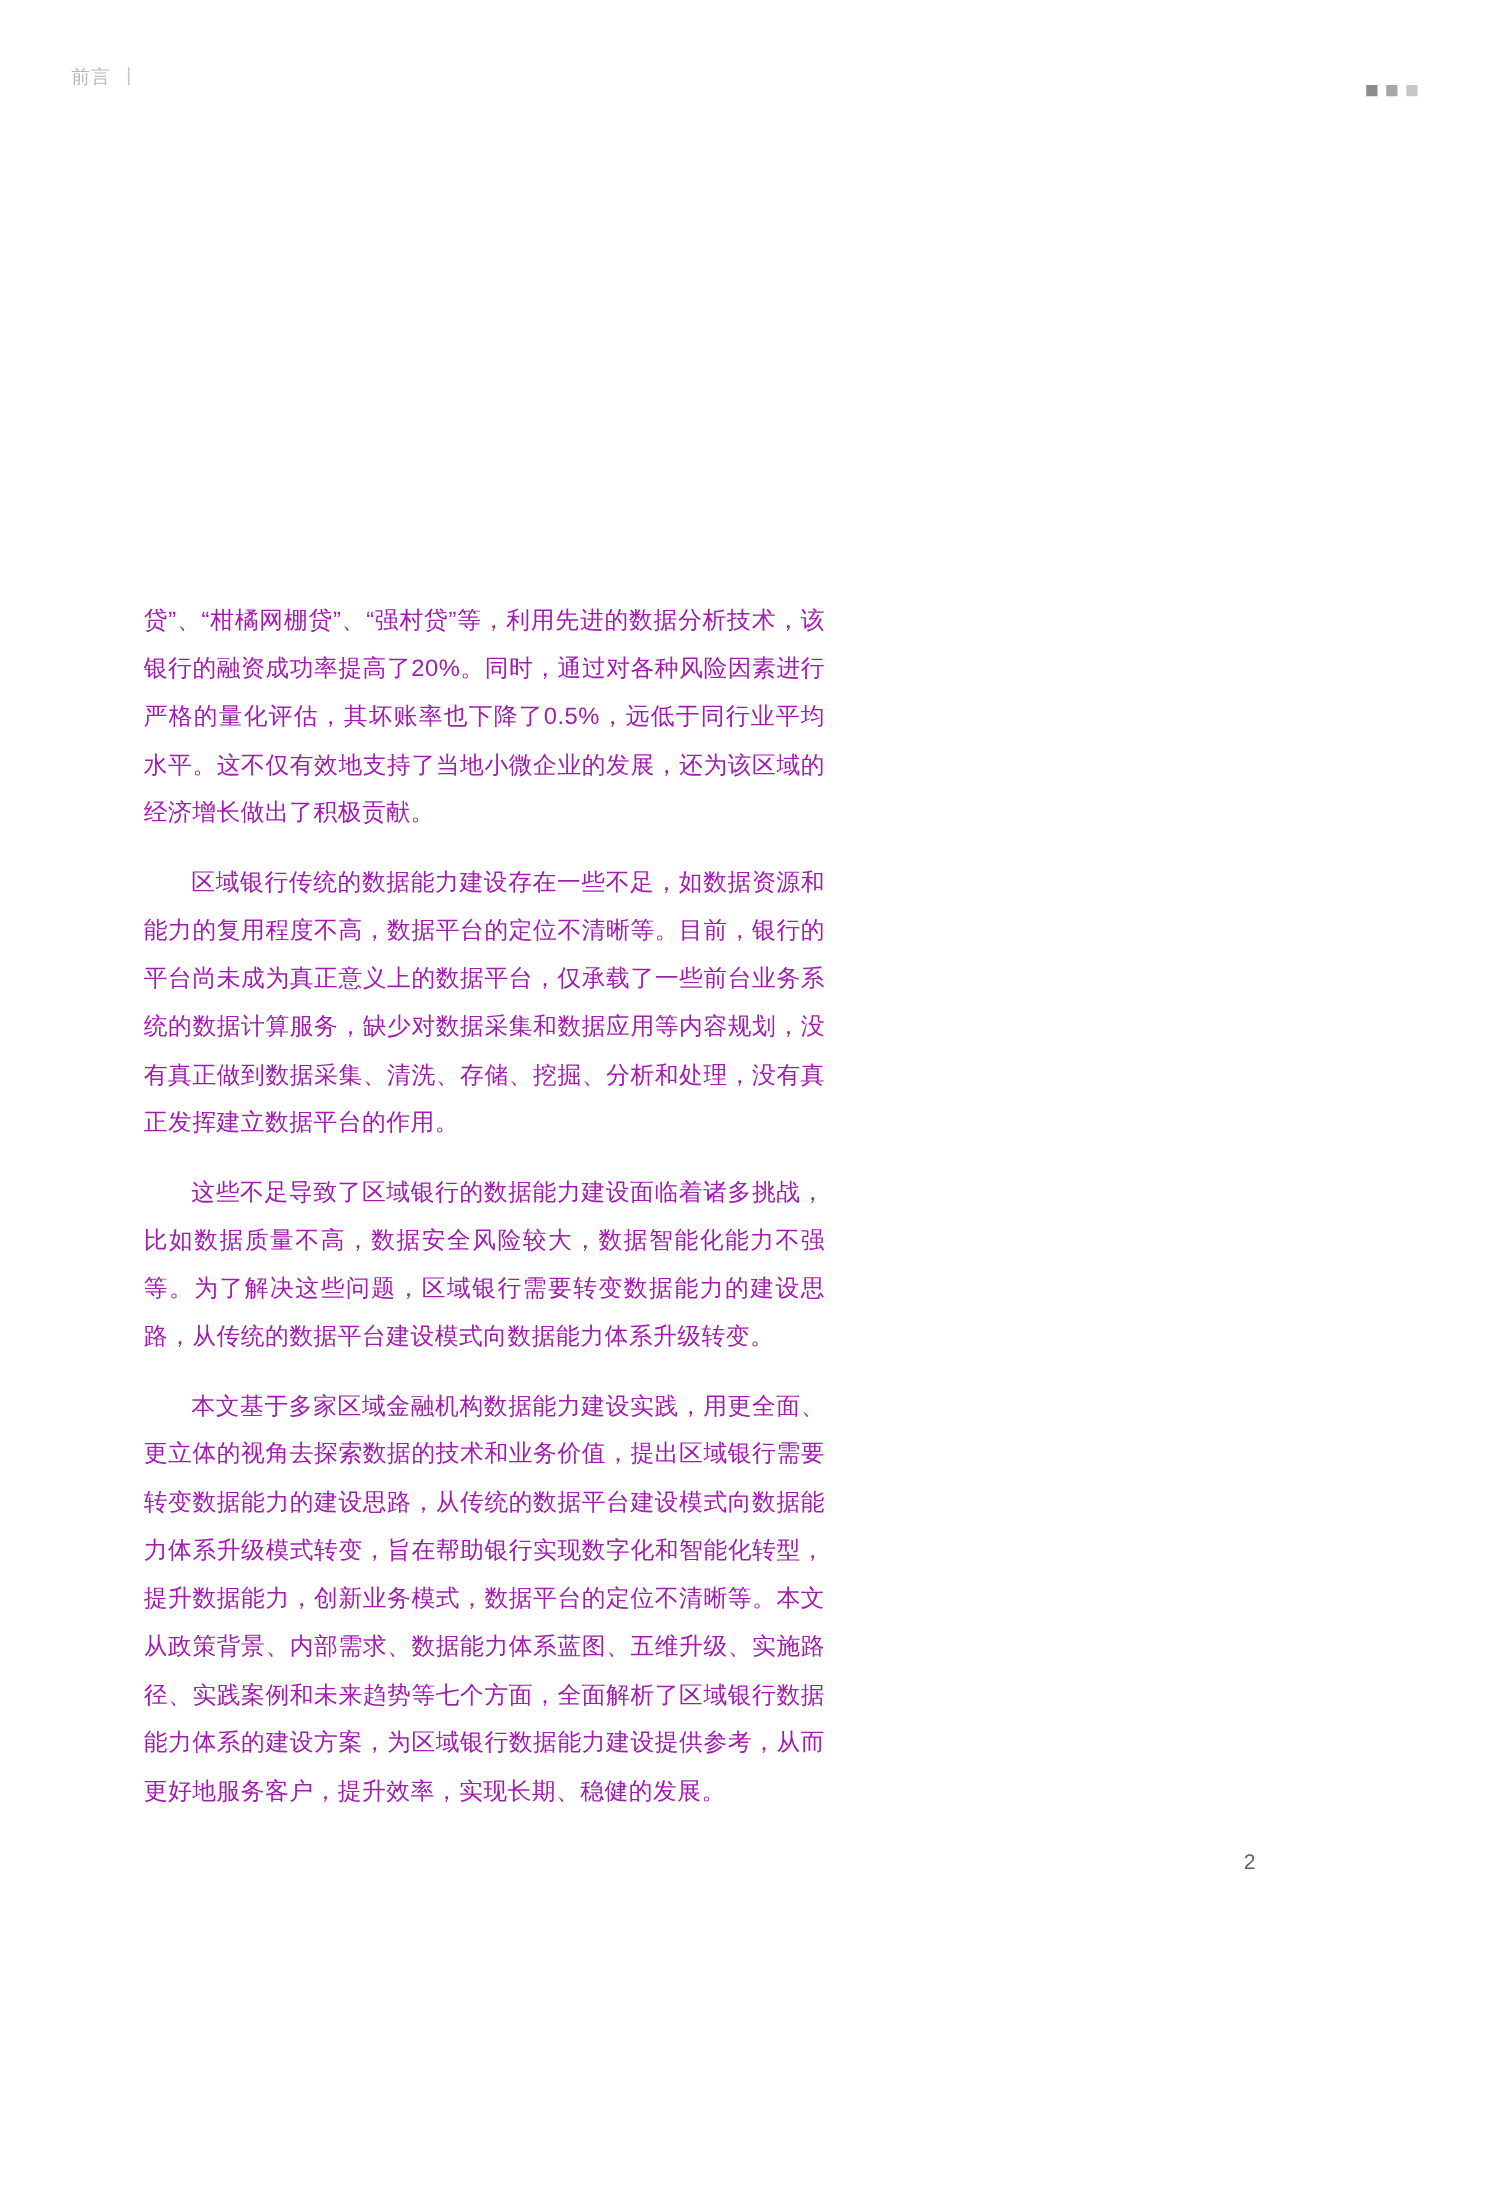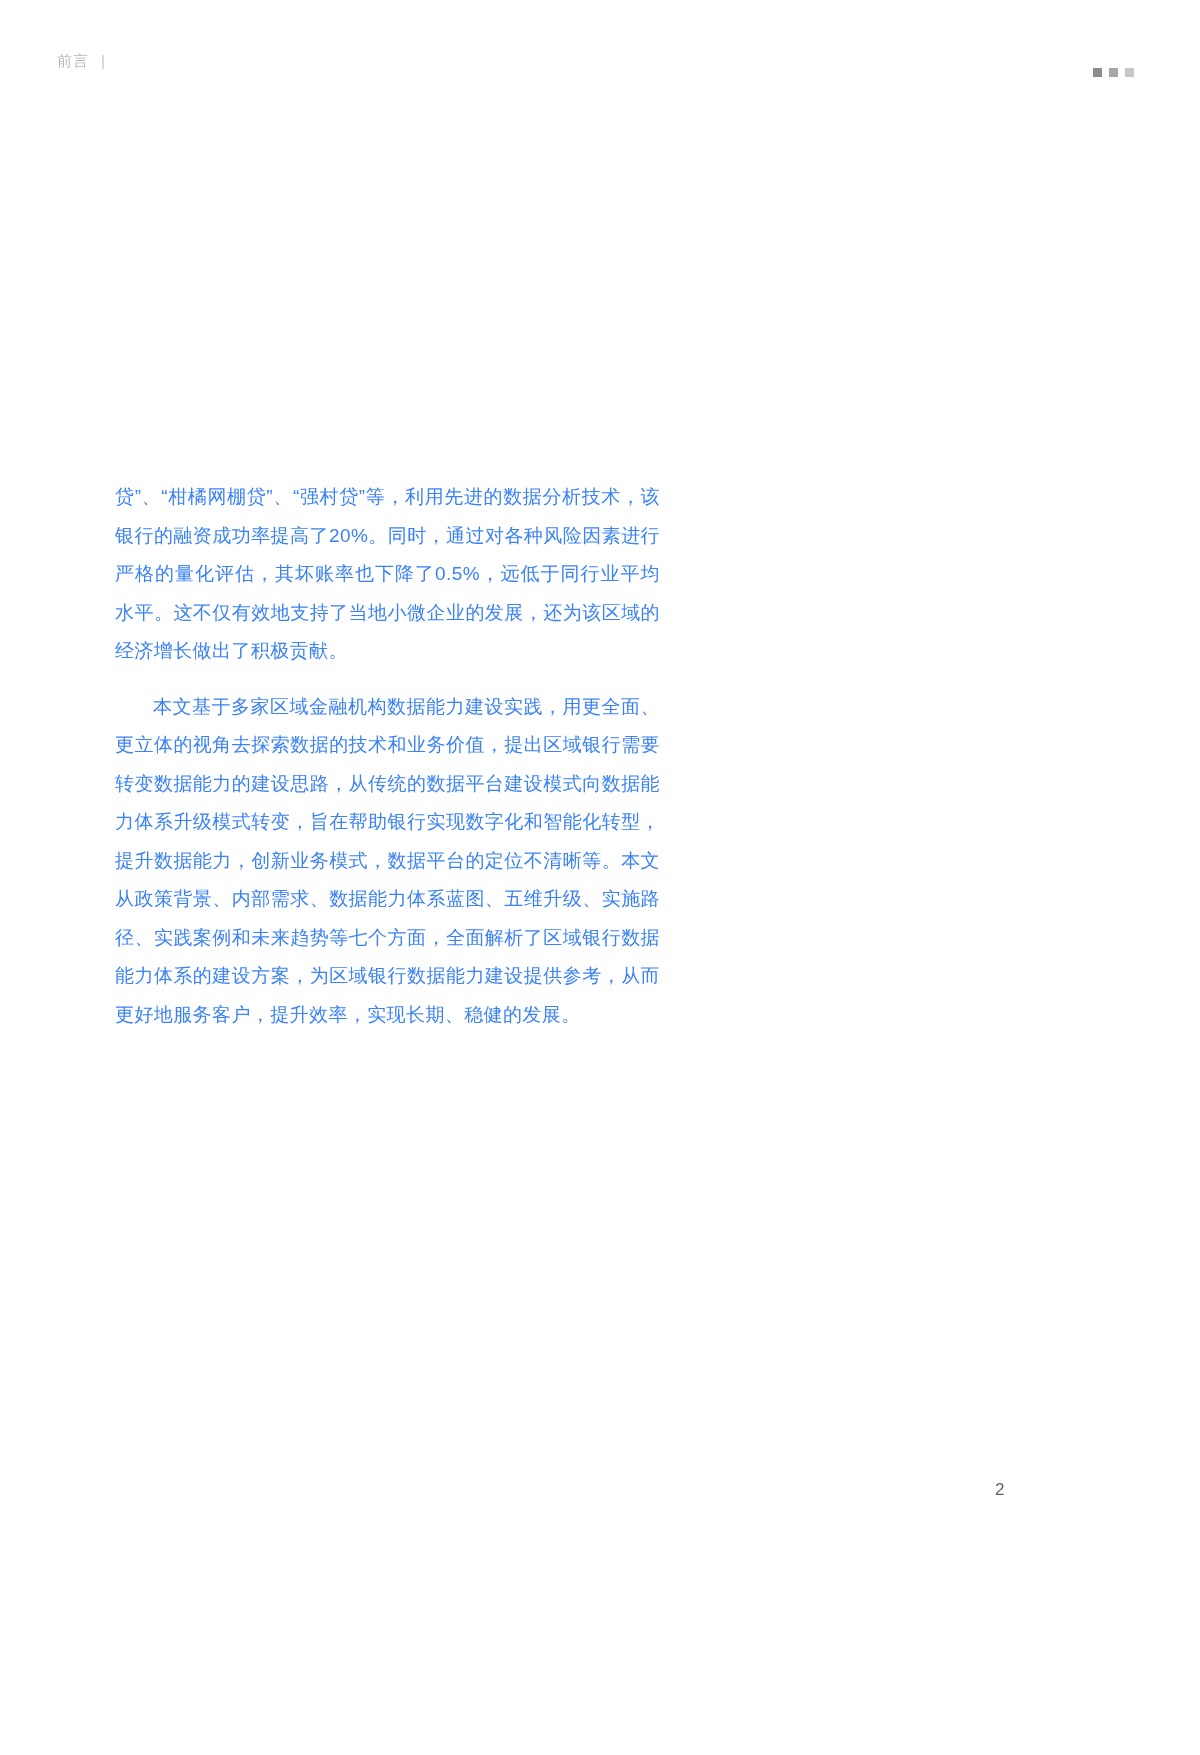--- a/index.html
+++ b/index.html
@@ -48,21 +48,21 @@
   .content {
     position: absolute;
     left: 115px;
     top: 478px;
     width: 545px;
   }
   .content p {
     margin: 0 0 17px 0;
     font-size: 19px;
     line-height: 38.5px;
-    color: #3b82f6;
+    color: #a21caf;
     text-align: justify;
     text-justify: inter-ideograph;
     letter-spacing: 0.4px;
   }
   .content p.indent {
     text-indent: 2em;
   }
   
   .page-number {
     position: absolute;
@@ -83,18 +83,20 @@
   </div>
 
   <div class="squares">
       <div class="sq" style="background: rgb(139, 139, 139);"></div>
       <div class="sq" style="background: rgb(166, 166, 166);"></div>
       <div class="sq" style="background: rgb(199, 199, 199);"></div>
     </div>
 
   <div class="content">
       <p>贷”、“柑橘网棚贷”、“强村贷”等，利用先进的数据分析技术，该银行的融资成功率提高了20%。同时，通过对各种风险因素进行严格的量化评估，其坏账率也下降了0.5%，远低于同行业平均水平。这不仅有效地支持了当地小微企业的发展，还为该区域的经济增长做出了积极贡献。</p>
+      <p class="indent">区域银行传统的数据能力建设存在一些不足，如数据资源和能力的复用程度不高，数据平台的定位不清晰等。目前，银行的平台尚未成为真正意义上的数据平台，仅承载了一些前台业务系统的数据计算服务，缺少对数据采集和数据应用等内容规划，没有真正做到数据采集、清洗、存储、挖掘、分析和处理，没有真正发挥建立数据平台的作用。</p>
+      <p class="indent">这些不足导致了区域银行的数据能力建设面临着诸多挑战，比如数据质量不高，数据安全风险较大，数据智能化能力不强等。为了解决这些问题，区域银行需要转变数据能力的建设思路，从传统的数据平台建设模式向数据能力体系升级转变。</p>
       <p class="indent">本文基于多家区域金融机构数据能力建设实践，用更全面、更立体的视角去探索数据的技术和业务价值，提出区域银行需要转变数据能力的建设思路，从传统的数据平台建设模式向数据能力体系升级模式转变，旨在帮助银行实现数字化和智能化转型，提升数据能力，创新业务模式，数据平台的定位不清晰等。本文从政策背景、内部需求、数据能力体系蓝图、五维升级、实施路径、实践案例和未来趋势等七个方面，全面解析了区域银行数据能力体系的建设方案，为区域银行数据能力建设提供参考，从而更好地服务客户，提升效率，实现长期、稳健的发展。</p>
     </div>
 
   <div class="page-number">2</div>
 
 </div>
 
 </body></html>

